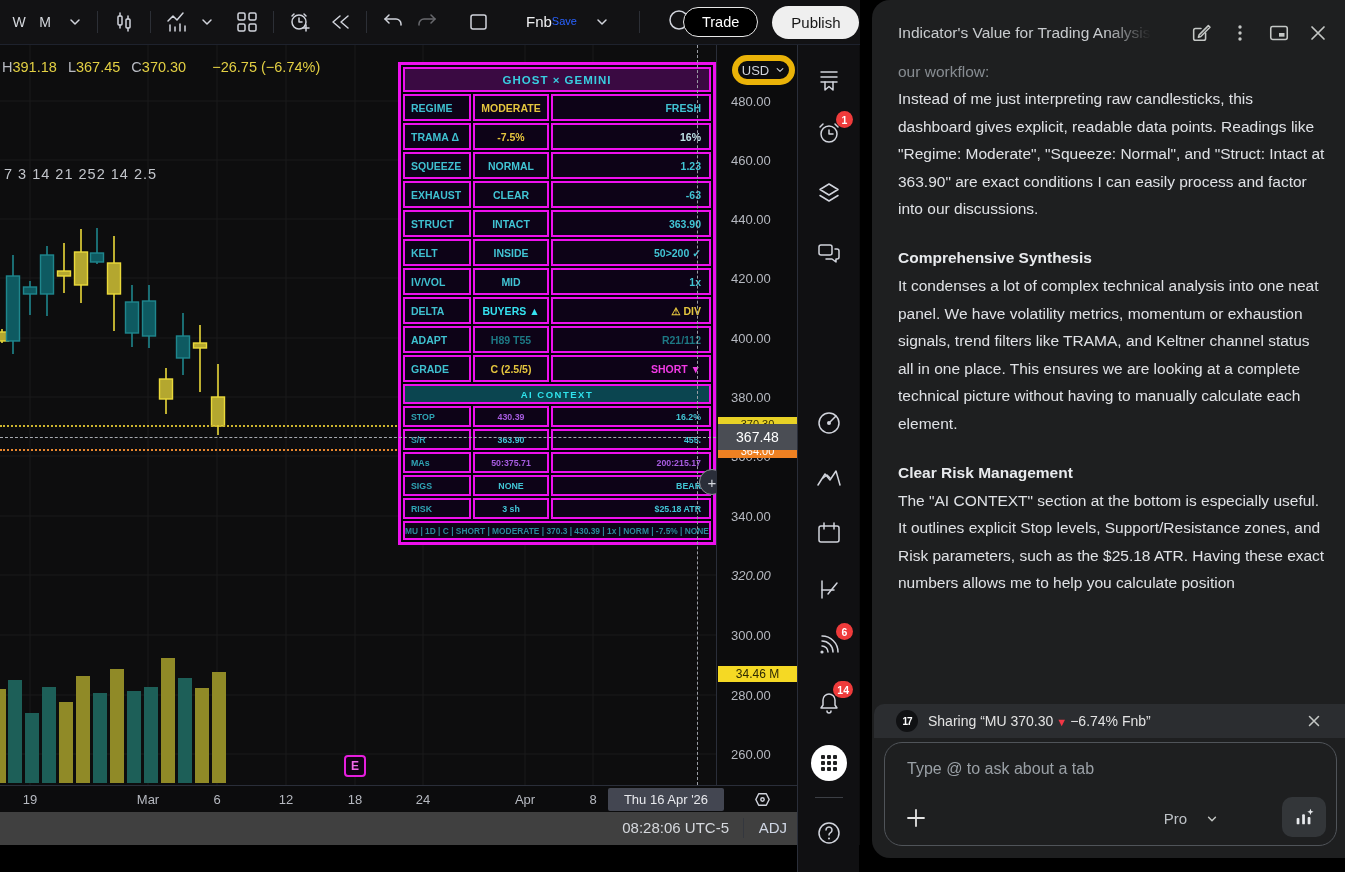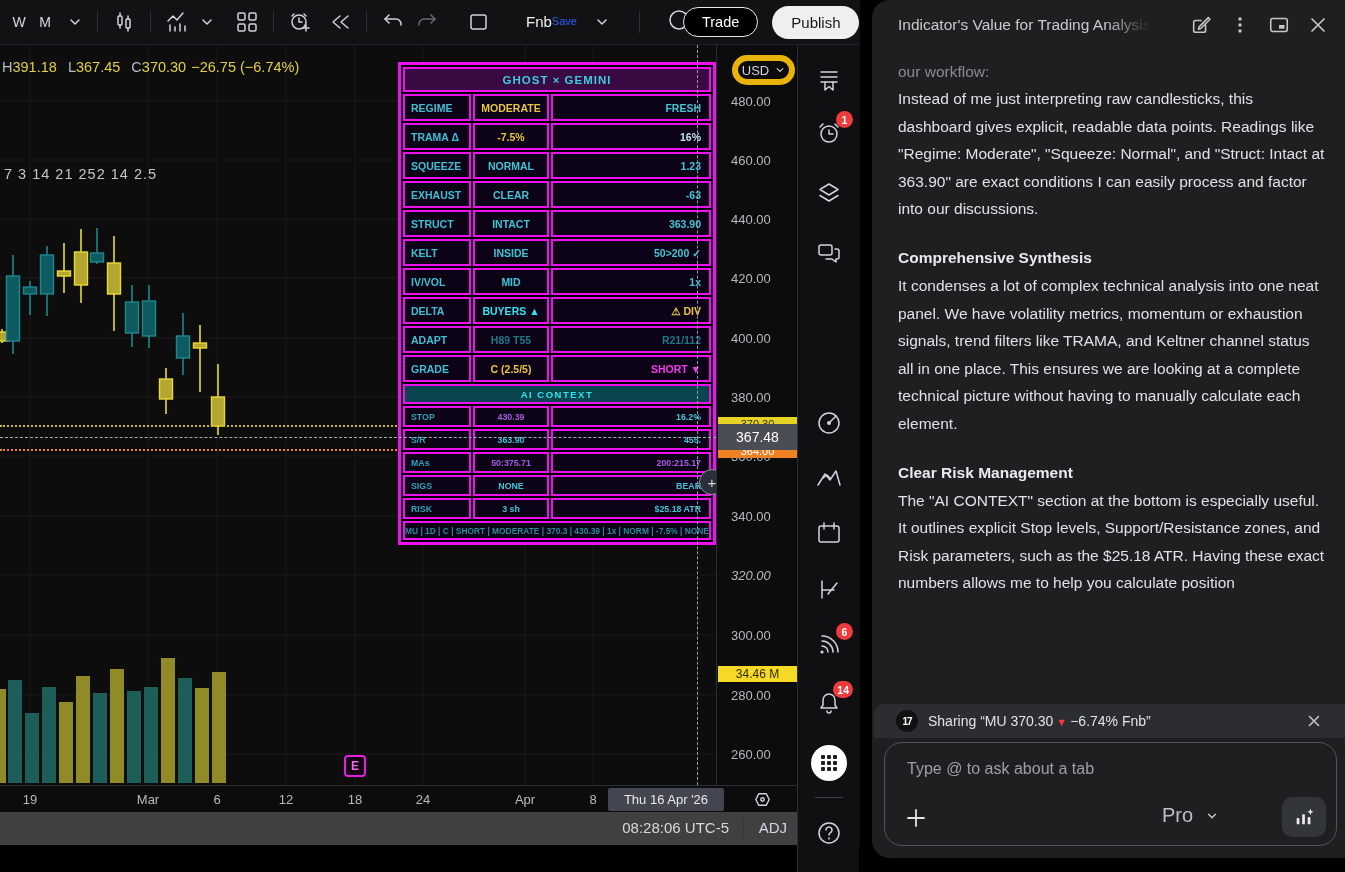--- a/index.html
+++ b/index.html
@@ -65,39 +65,39 @@
 .time-chip{position:absolute;left:608px;top:2px;width:116px;height:23px;background:#434651;color:#e8e9ed;font-size:13px;display:flex;align-items:center;justify-content:center;border-radius:2px}
 .axis-gear{position:absolute;left:750px;top:2px;width:24px;height:23px;display:flex;align-items:center;justify-content:center;cursor:pointer}
 .status-row{position:absolute;left:0;top:812px;width:797px;height:33px;background:#404040}
 .status-row .clock{position:absolute;right:68px;top:7px;color:#d5d8dd;font-size:15px}
 .status-row .sdiv{position:absolute;right:53px;top:6px;width:1px;height:20px;background:#34373e}
 .status-row .adj{position:absolute;right:10px;top:7px;color:#cfd6e4;font-size:15px;cursor:pointer}
 .bottom-strip{position:absolute;left:0;top:845px;width:860px;height:27px;background:#000}
 
 .chat-region{position:absolute;left:860px;top:0;width:485px;height:872px;background:#000}
 .gpanel{position:absolute;left:12px;right:0;top:0;bottom:14px;background:#1e1f20;border-radius:18px 0 0 18px;overflow:hidden}
-.gp-header{position:absolute;left:0;right:0;top:4px;height:44px}
+.gp-header{position:absolute;left:0;right:0;top:12px;height:44px}
 .gp-title{position:absolute;left:26px;top:12px;font-size:15.5px;color:#c8cbce;white-space:nowrap;max-width:300px;overflow:hidden;-webkit-mask-image:linear-gradient(90deg,#000 82%,transparent 100%);mask-image:linear-gradient(90deg,#000 82%,transparent 100%)}
 .gp-icons{position:absolute;right:14px;top:8px;display:flex;gap:13px}
 .gp-icons .hbtn{width:26px;height:26px;display:flex;align-items:center;justify-content:center;cursor:pointer}
 .hsvg{stroke:#c4c7c5;fill:none;stroke-width:1.7;stroke-linecap:round;stroke-linejoin:round}
 .gp-content{position:absolute;left:26px;right:18px;top:46px;height:655px;overflow:hidden}
 .gp-intro{color:#9aa0a6;font-size:15.5px;line-height:27px;margin-top:12px;opacity:.85}
 .gp-content h3{color:#e8eaed;font-size:15.5px;font-weight:bold;margin-top:26px;margin-bottom:5px}
 .gp-content p{color:#dfe1e5;font-size:15.5px;line-height:27.6px}
 .gp-fade{position:absolute;left:0;right:0;top:625px;height:80px;background:linear-gradient(180deg,rgba(30,31,32,0) 0%,#1e1f20 90%);pointer-events:none}
 .share-bar{position:absolute;left:2px;right:0;top:704px;height:34px;background:#2b2d30;border-radius:10px 0 0 0;display:flex;align-items:center;padding:0 22px;gap:10px;z-index:5}
 .tv-logo{width:22px;height:22px;border-radius:11px;background:#101113;color:#fff;font-size:10px;font-weight:bold;display:flex;align-items:center;justify-content:center;letter-spacing:-1px}
 .share-text{color:#e3e3e3;font-size:14px;white-space:nowrap}
 .share-arrow{color:#f23645;font-size:11px;margin:0 3px}
 .share-close{margin-left:auto;cursor:pointer;display:flex}
 .input-box{position:absolute;left:12px;right:8px;top:742px;height:104px;border:1px solid #505459;border-radius:18px;background:#1e1f20;z-index:4}
 .input-ph{position:absolute;left:22px;top:17px;color:#9aa0a6;font-size:16px}
 .plus-btn{position:absolute;left:16px;bottom:12px;width:30px;height:30px;display:flex;align-items:center;justify-content:center;cursor:pointer}
-.model-sel{position:absolute;right:118px;bottom:18px;display:flex;align-items:center;gap:13px;color:#bdc1c6;font-size:20px;cursor:pointer}
+.model-sel{position:absolute;right:118px;bottom:18px;display:flex;align-items:center;gap:19px;color:#bdc1c6;font-size:15px;cursor:pointer}
 .spark-btn{position:absolute;right:10px;bottom:8px;width:44px;height:40px;background:#333639;border-radius:10px;display:flex;align-items:center;justify-content:center;cursor:pointer}
 </style>
 </head>
 <body>
 
 <div class="app">
 
   <div class="chart-region">
 
     <div class="toolbar">
@@ -252,21 +252,21 @@
           <line x1="200" x2="200" y1="280" y2="347" stroke="#ead93a" stroke-width="1.6"></line>
           <rect x="193.5" y="298" width="13" height="5" fill="#b4a72f" stroke="#ead93a" stroke-width="1.4"></rect>
           <line x1="218" x2="218" y1="319" y2="390" stroke="#ead93a" stroke-width="1.6"></line>
           <rect x="211.5" y="352" width="13" height="29" fill="#b4a72f" stroke="#ead93a" stroke-width="1.4"></rect>
         </svg>
 
       <div class="ohlc">
         <span class="k">H</span><span class="v">391.18</span>
         <span class="k" style="margin-left:7px">L</span><span class="v">367.45</span>
         <span class="k" style="margin-left:7px">C</span><span class="v">370.30</span>
-        <span class="v" style="margin-left:1px">−26.75 (−6.74%)</span>
+        <span class="v" style="margin-left:22px">−26.75 (−6.74%)</span>
       </div>
       <div class="params">7 3 14 21 252 14 2.5</div>
 
       <div class="hline hl-yellow" style="top:380px"></div>
       <div class="hline hl-orange" style="top:404px"></div>
 
       <div class="ghost-panel">
         <div class="g-header">GHOST × GEMINI</div>
         <div id="g-rows" style="display:flex;flex-direction:column;gap:2px">
             <div class="g-row">

